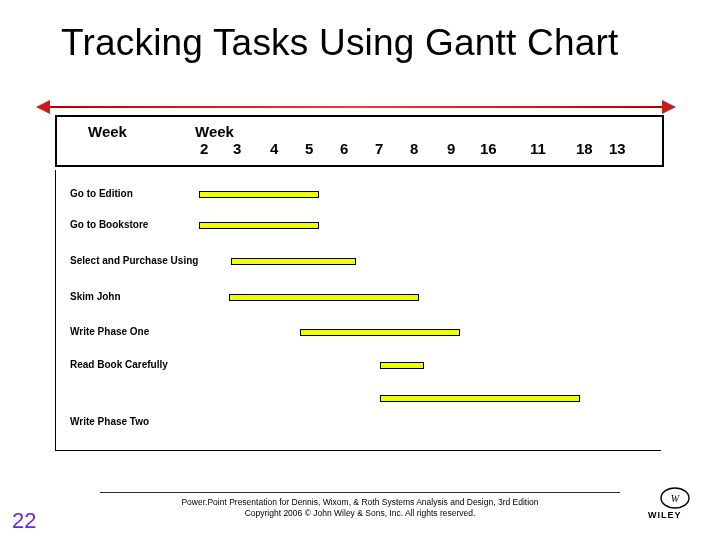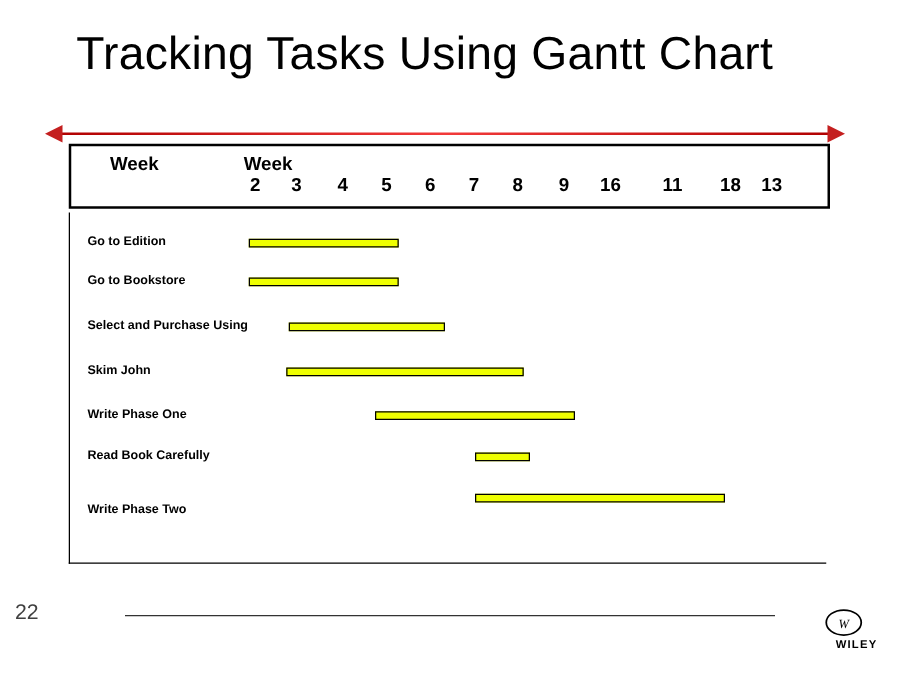--- a/index.html
+++ b/index.html
@@ -12,23 +12,23 @@
   .chart-area{position:absolute;left:55px;top:170px;width:605px;height:280px;border-left:1px solid #000;border-bottom:1px solid #000}
   .task-label{position:absolute;left:70px;font-size:10px;font-weight:bold;color:#000;white-space:nowrap}
   .bar{position:absolute;height:7px;background:#efff00;border:1px solid #000;box-sizing:border-box}
   .arrow-line{position:absolute;left:46px;top:106px;width:620px;height:2px;background:linear-gradient(to right,#b00000,#f23a3a,#b00000)}
   .arrow-l,.arrow-r{position:absolute;top:100px;width:0;height:0;border-top:7px solid transparent;border-bottom:7px solid transparent}
   .arrow-l{left:36px;border-right:14px solid #c41f1f}
   .arrow-r{left:662px;border-left:14px solid #c41f1f}
   .foot-line{position:absolute;left:100px;top:492px;width:520px;height:1px;background:#333}
   .foot1{position:absolute;left:100px;top:497px;width:520px;font-size:8.5px;color:#000;text-align:center}
   .foot2{position:absolute;left:100px;top:508px;width:520px;font-size:8.5px;color:#000;text-align:center}
-  .pagenum{position:absolute;left:12px;top:480px;font-size:17px;color:#404040}
+  .pagenum{position:absolute;left:12px;top:508px;font-size:22px;color:#6d28d9}
   .logo{position:absolute;right:18px;bottom:18px;width:54px;height:36px}
-  .logo-text{font-size:9px;font-weight:bold;letter-spacing:1px;text-align:right;color:#000}
+  .logo-text{font-size:9px;font-weight:bold;letter-spacing:1px;text-align:left;color:#000}
   .logo-svg{display:block;margin:0 auto}
 </style>
 </head>
 <body>
 
 <div class="slide">
 
   <div class="title">Tracking Tasks Using Gantt Chart</div>
 
   <div class="arrow-line"></div>
@@ -53,31 +53,33 @@
   <div class="hdr-num" style="left:609px">13</div>
 
   <div class="chart-area"></div>
 
   <div class="task-label" style="top:188px">Go to Edition</div>
   <div class="task-label" style="top:219px">Go to Bookstore</div>
   <div class="task-label" style="top:255px">Select and Purchase Using</div>
   <div class="task-label" style="top:291px">Skim John</div>
   <div class="task-label" style="top:326px">Write Phase One</div>
   <div class="task-label" style="top:359px">Read Book Carefully</div>
-  <div class="task-label" style="top:402px">Write Phase Two</div>
+  <div class="task-label" style="top:416px">Write Phase Two</div>
 
   <div class="bar" style="top:191px;left:199px;width:120px"></div>
   <div class="bar" style="top:222px;left:199px;width:120px"></div>
   <div class="bar" style="top:258px;left:231px;width:125px"></div>
   <div class="bar" style="top:294px;left:229px;width:190px"></div>
   <div class="bar" style="top:329px;left:300px;width:160px"></div>
   <div class="bar" style="top:362px;left:380px;width:44px"></div>
   <div class="bar" style="top:395px;left:380px;width:200px"></div>
 
   <div class="foot-line"></div>
+  <div class="foot1">Power.Point Presentation for Dennis, Wixom, &amp; Roth Systems Analysis and Design, 3rd Edition</div>
+  <div class="foot2">Copyright 2006 © John Wiley &amp; Sons, Inc.  All rights reserved.</div>
 
   <div class="pagenum">22</div>
 
   <div class="logo">
     <svg class="logo-svg" width="32" height="24" viewBox="0 0 32 24">
       <ellipse cx="16" cy="12" rx="14" ry="10" fill="none" stroke="#000" stroke-width="1.4"></ellipse>
       <text x="16" y="16" text-anchor="middle" font-size="10" font-family="Georgia,serif" font-style="italic" fill="#000">W</text>
     </svg>
     <div class="logo-text">WILEY</div>
   </div>

